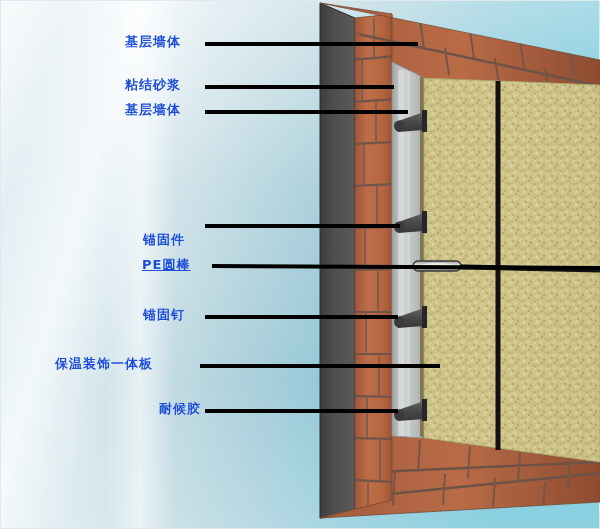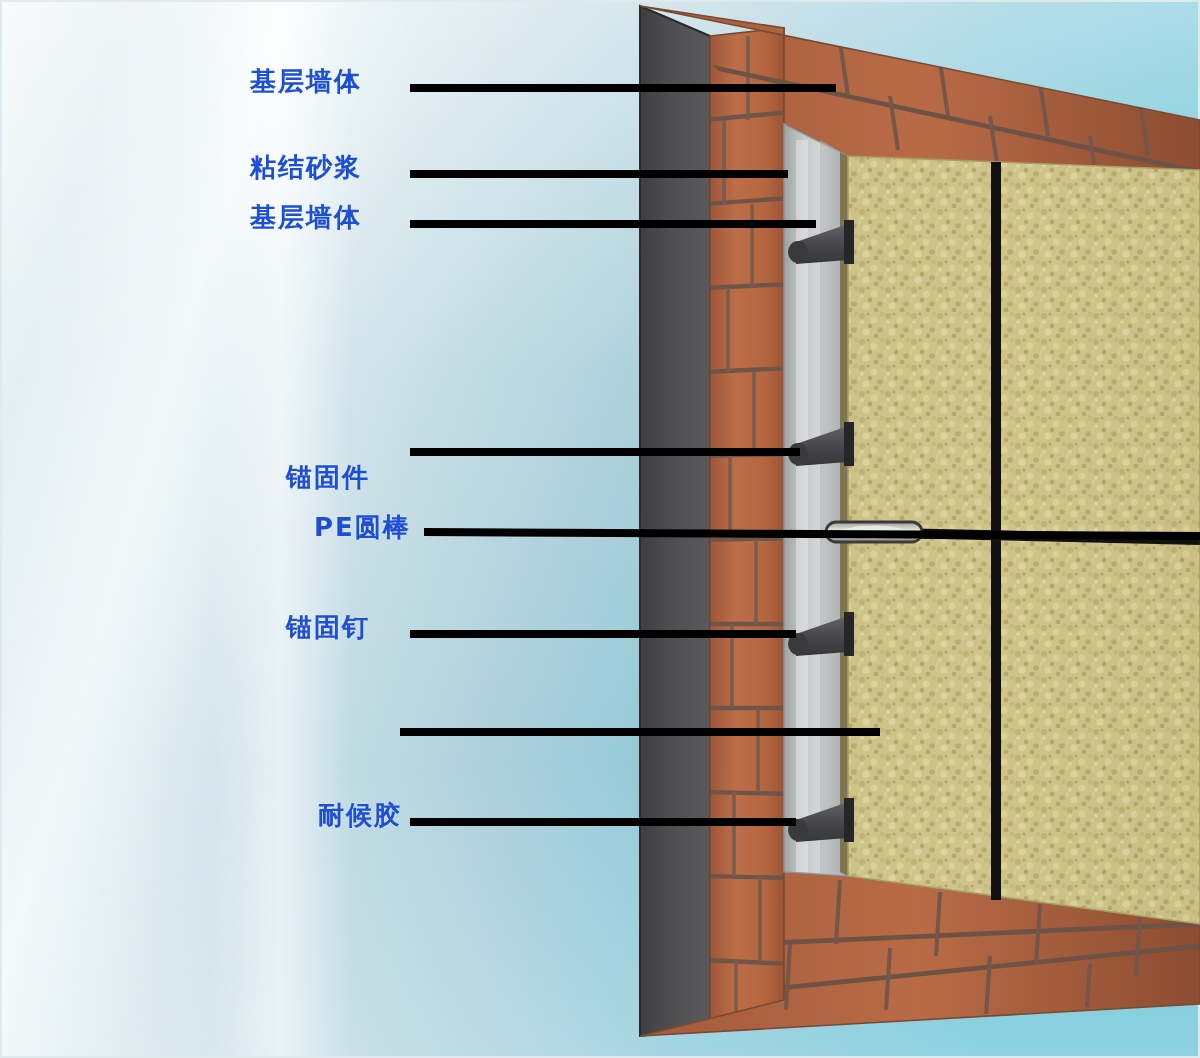--- a/index.html
+++ b/index.html
@@ -289,20 +289,21 @@
   </svg>
 
   <div class="label" style="left:125px; top:33px;">基层墙体</div>
 
   <div class="label" style="left:125px; top:76px;">粘结砂浆</div>
 
   <div class="label" style="left:125px; top:101px;">基层墙体</div>
 
   <div class="label" style="left:143px; top:231px;">锚固件</div>
 
-  <div class="label" style="left:157px; top:256px;">PE圆棒</div>
+  <div class="label" style="left:142px; top:256px;text-decoration:underline;">PE圆棒</div>
 
   <div class="label" style="left:143px; top:306px;">锚固钉</div>
 
+  <div class="label" style="left:55px; top:355px;">保温装饰一体板</div>
 
   <div class="label" style="left:143px; top:400px;margin-left:16px;">耐候胶</div>
 
 </div>
 
 </body></html>

